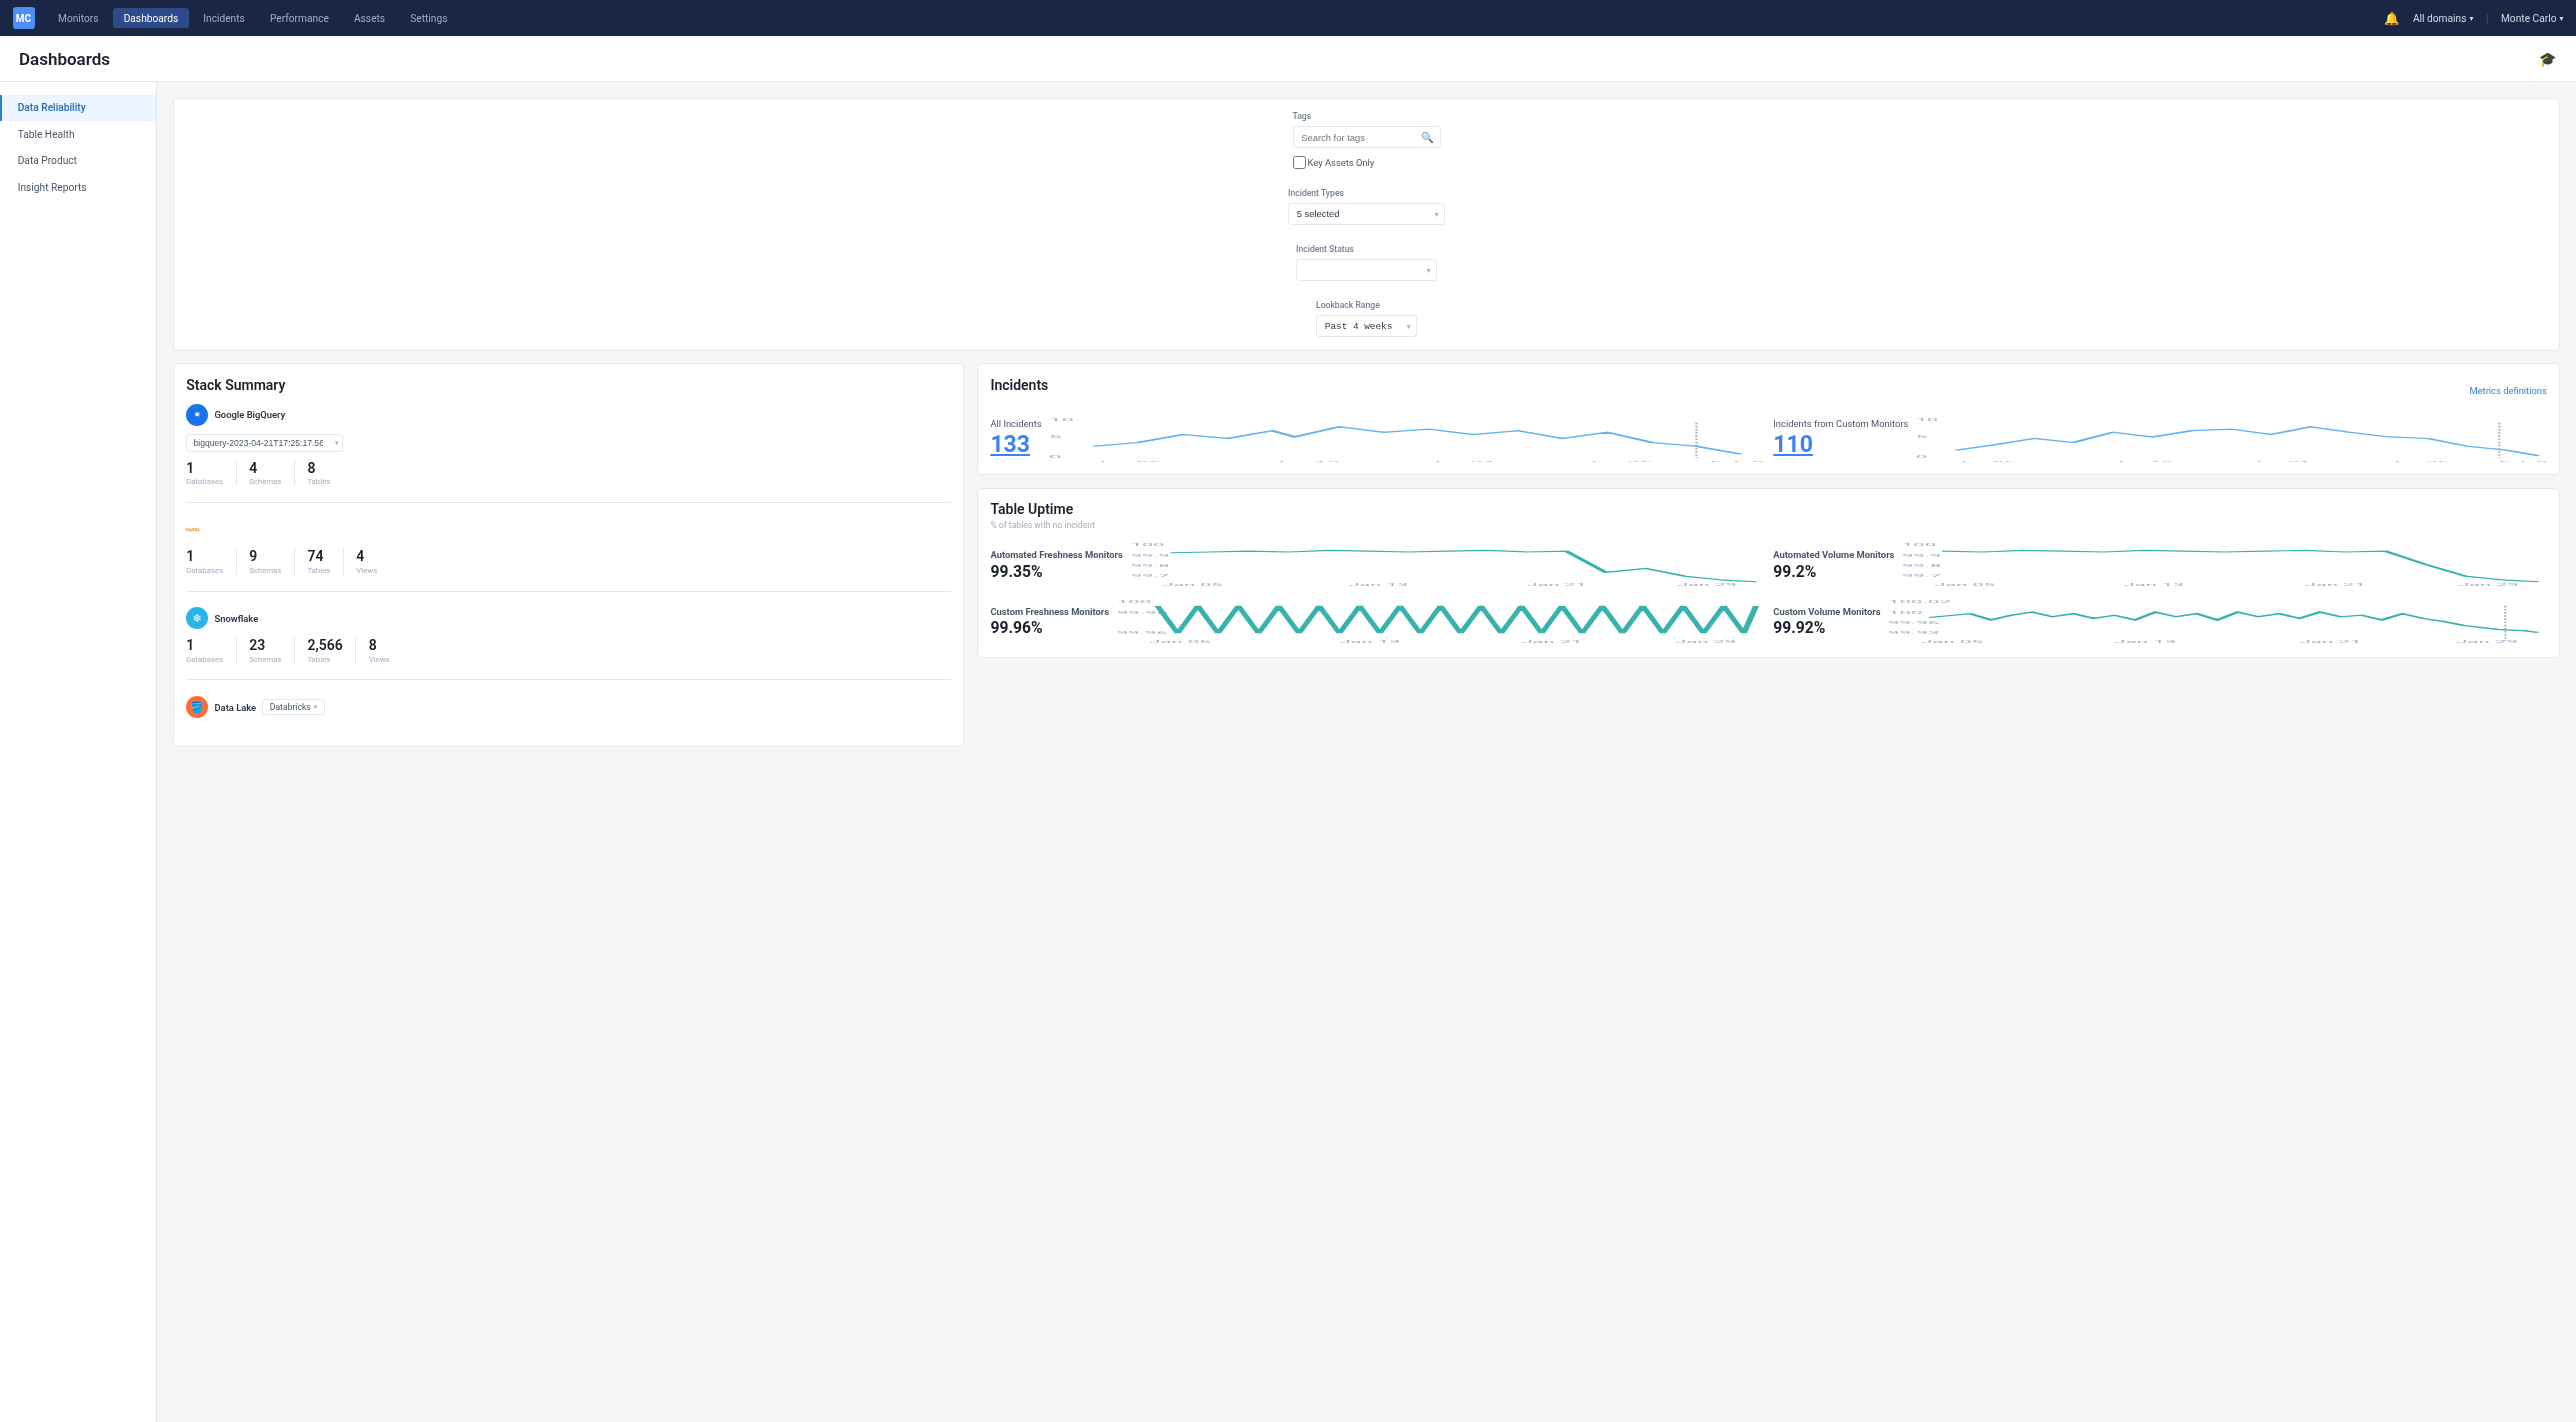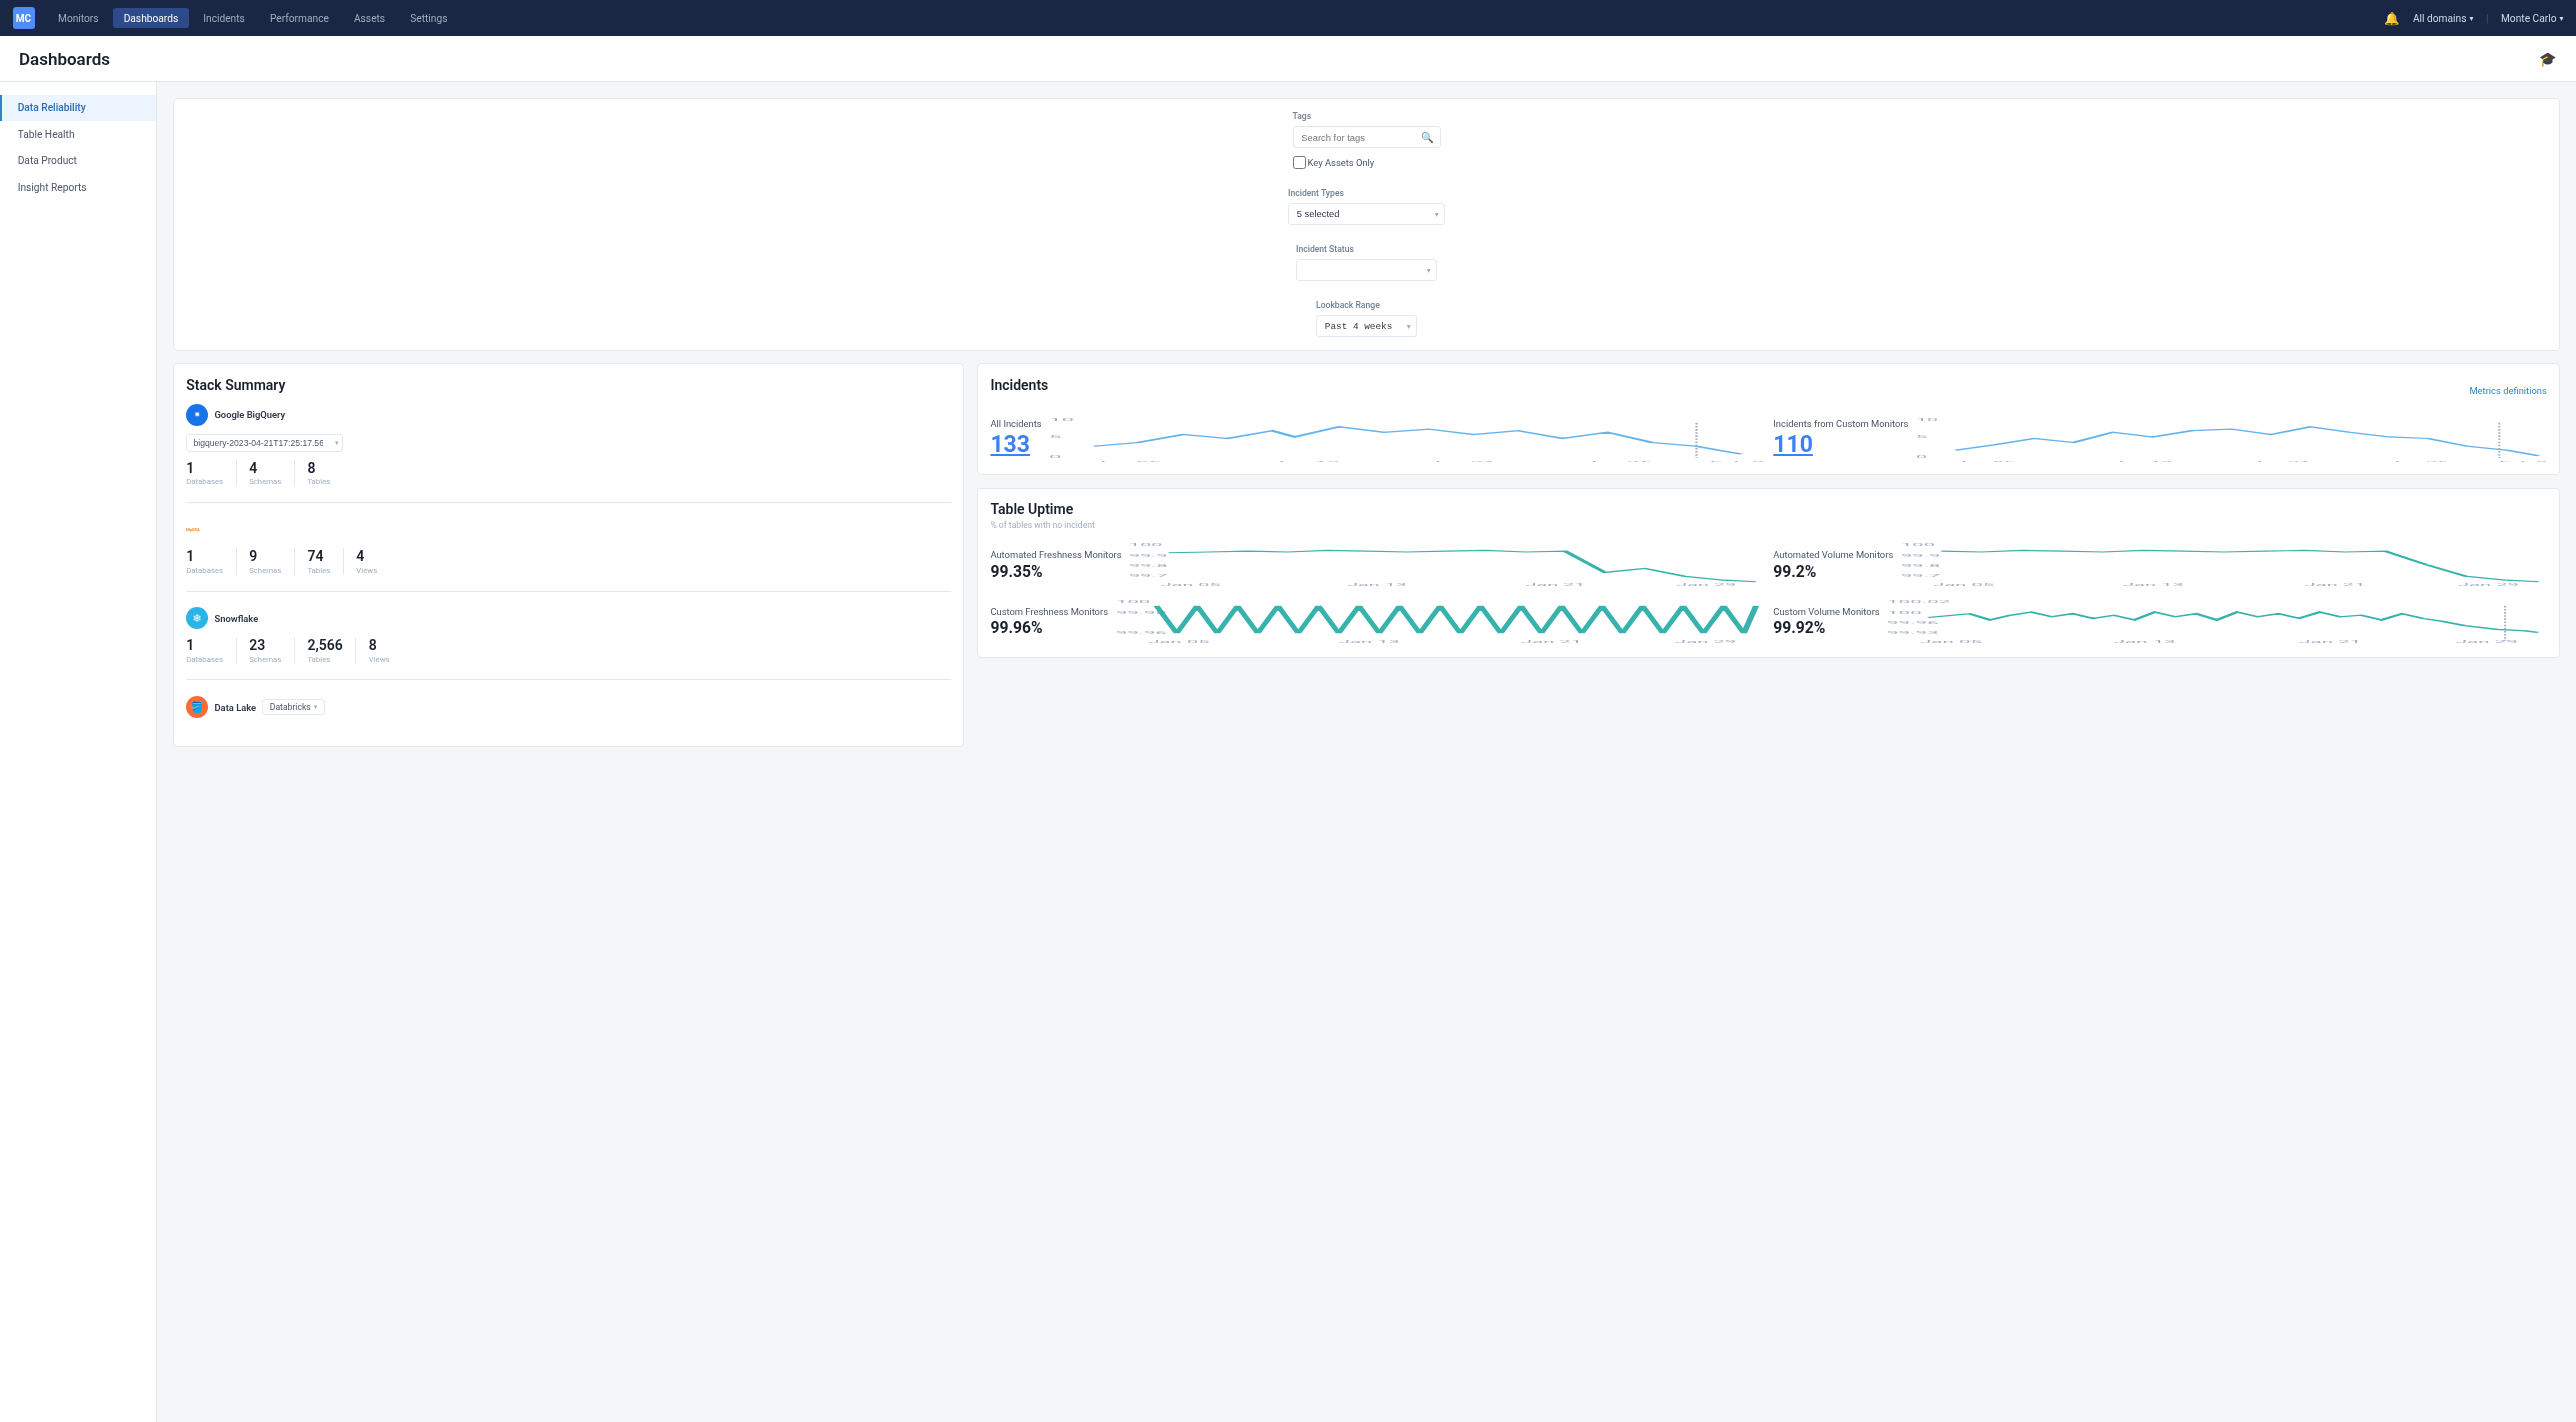--- a/index.html
+++ b/index.html
@@ -252,21 +252,21 @@
     .uptime-subtitle { font-size: 8.6px; color: #a0aec0; margin-top: -7.8px; margin-bottom: 11px; }
     .uptime-grid {
       display: grid;
       grid-template-columns: 1fr 1fr;
       gap: 9.4px;
     }
     .uptime-item {
       display: flex; align-items: center; gap: 7.8px;
     }
     .uptime-info { display: flex; flex-direction: column; gap: 1.6px; }
-    .uptime-label { font-size: 9.4px; color: #4a5568; }
+    .uptime-label { font-size: 9.4px; color: #4a5568; font-weight: bold; }
     .uptime-value { font-size: 15.7px; font-weight: 700; color: #1a202c; }
     .uptime-chart { flex: 1; height: 47px; min-width: 110px; }
 
     
     .chart-svg { width: 100%; height: 100%; }
     .databricks-badge {
       display: flex; align-items: center; gap: 3.1px;
       border: 0.8px solid #e2e8f0;
       border-radius: 3.1px;
       padding: 2.3px 6.3px;

